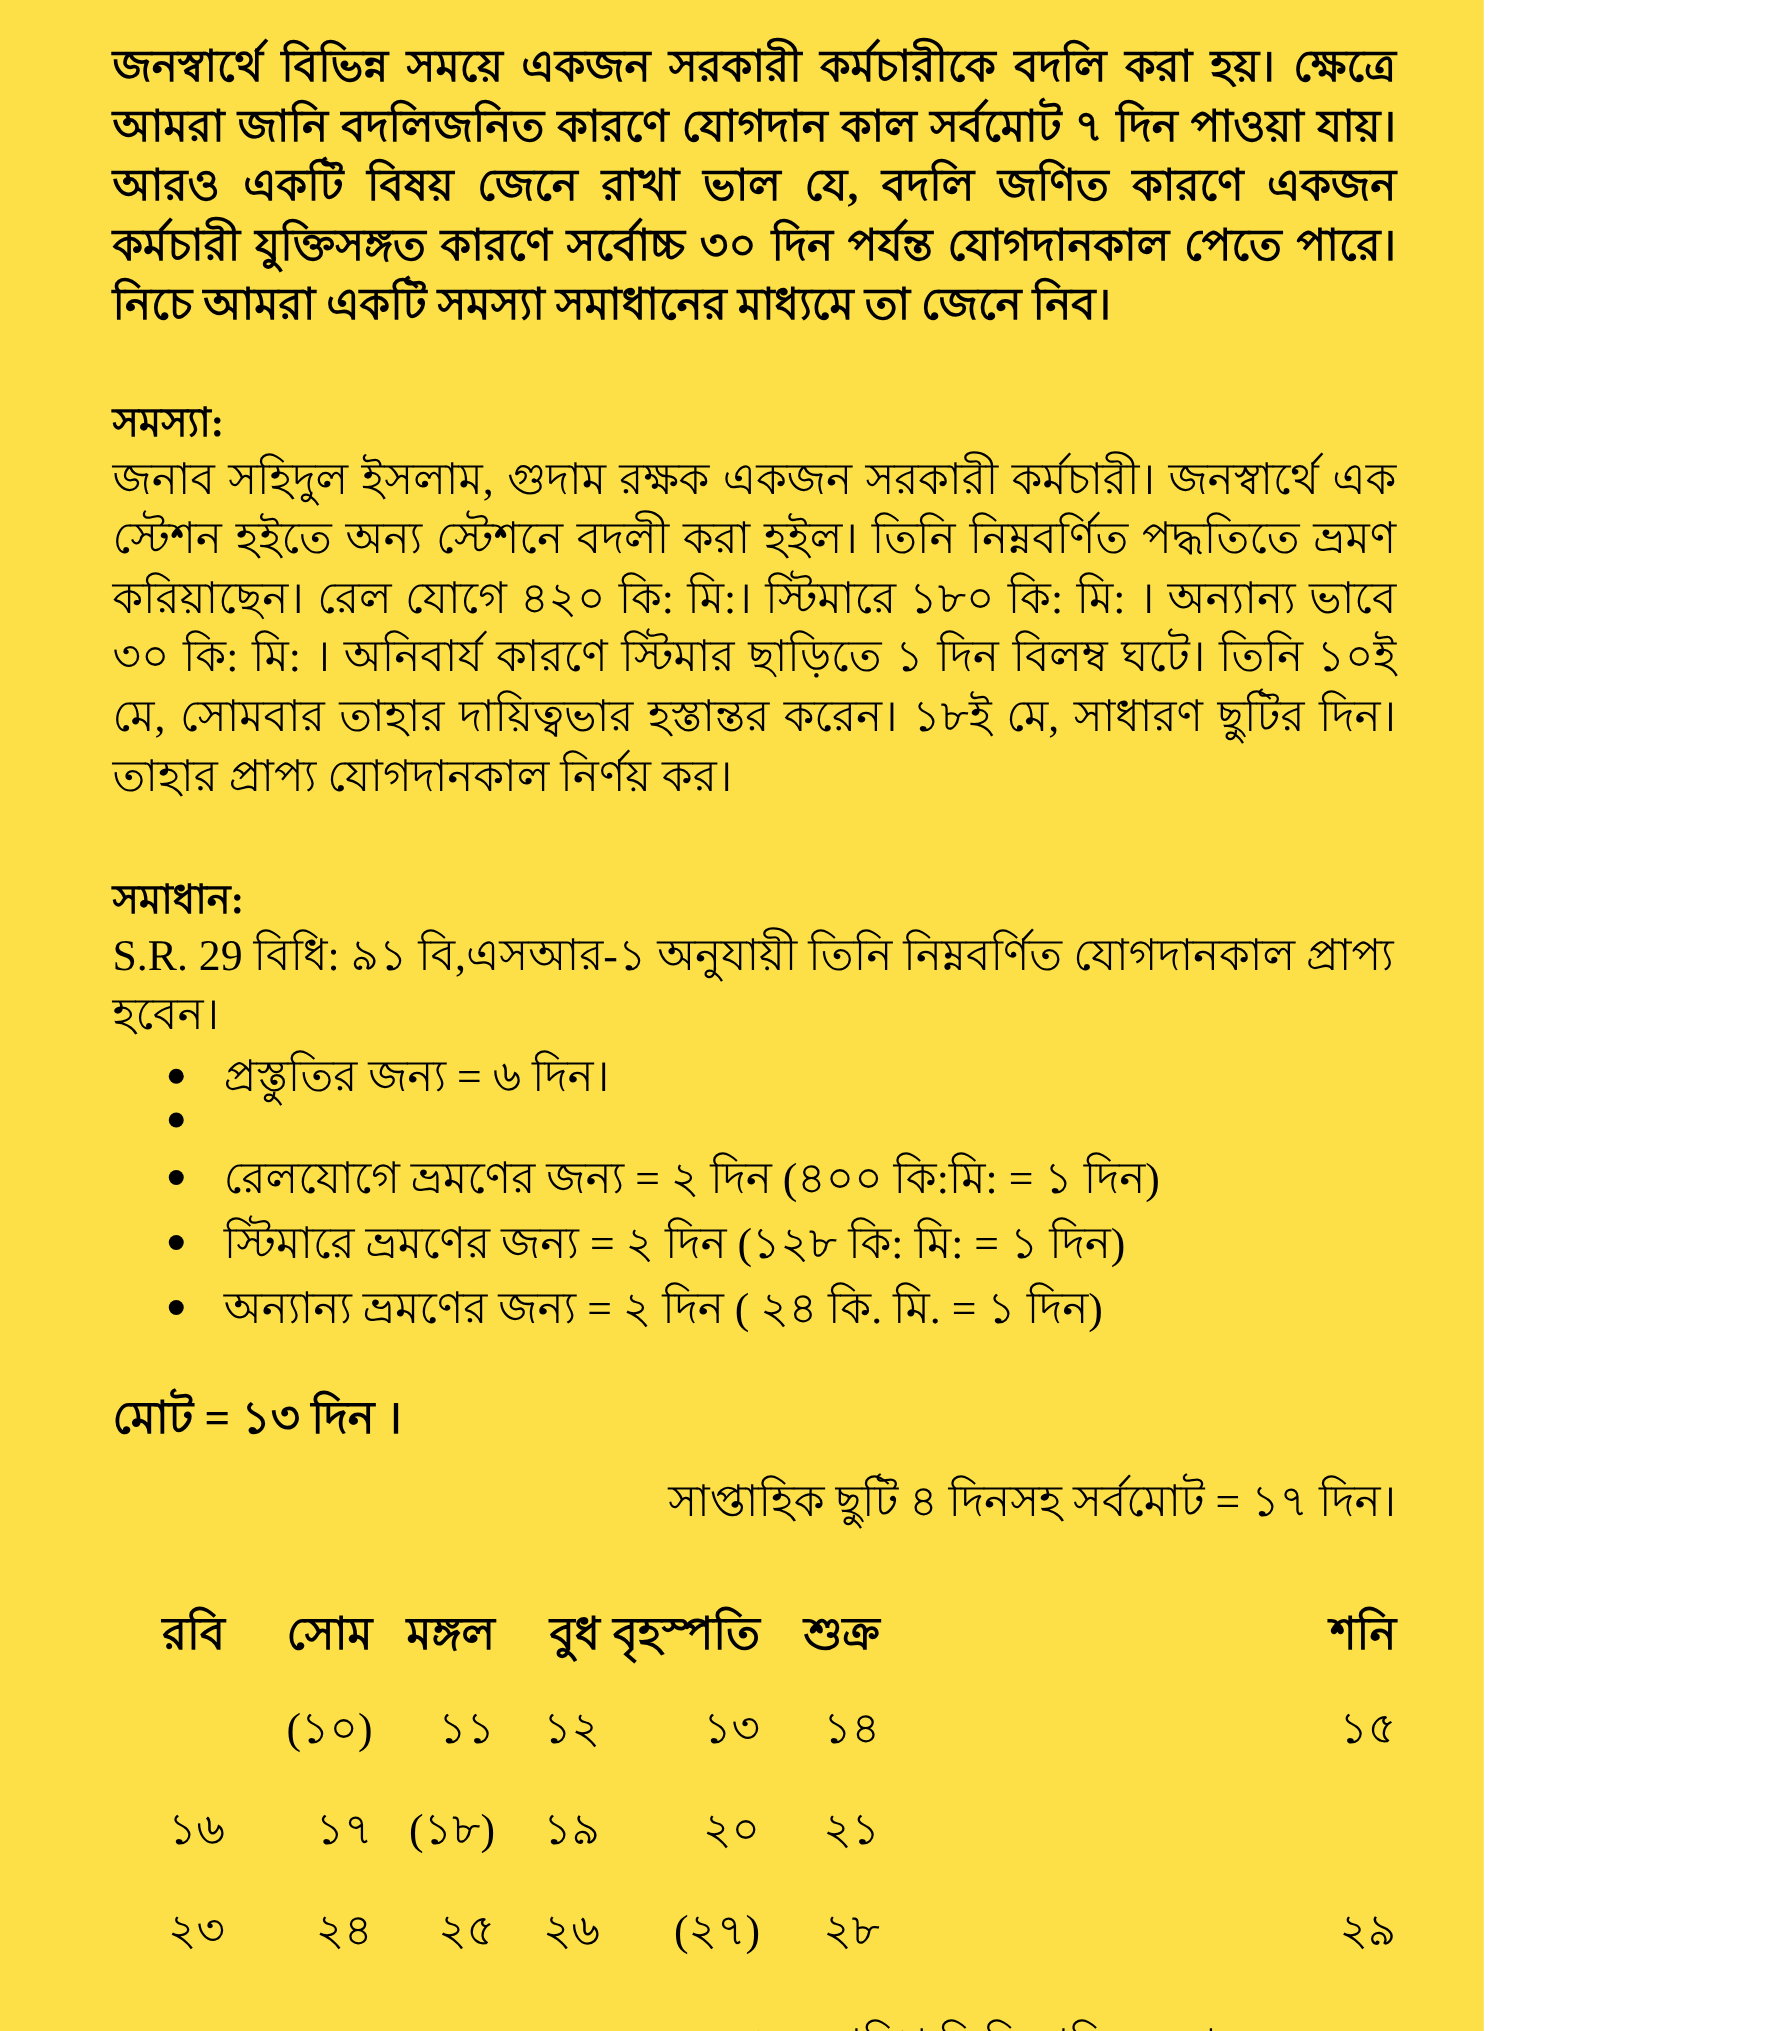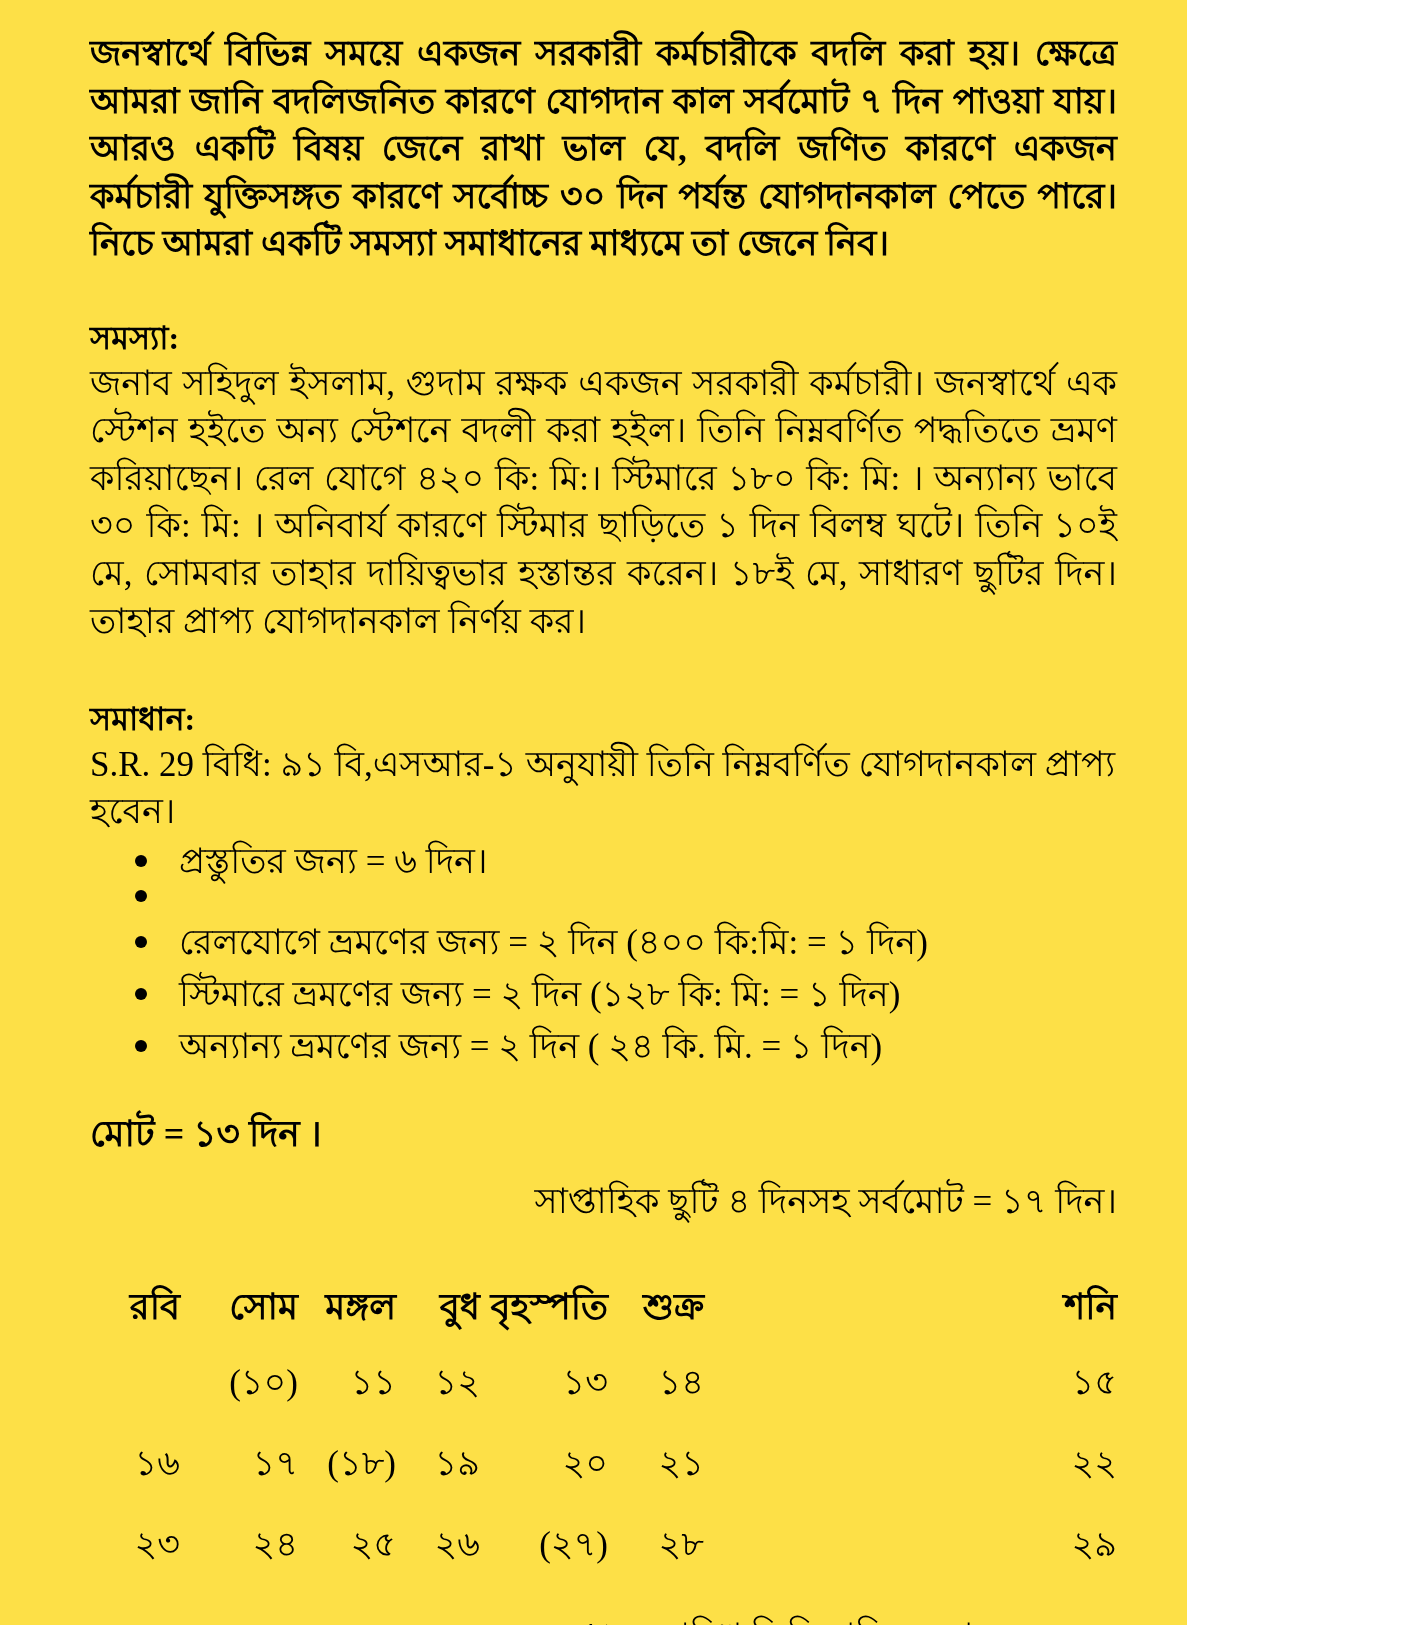--- a/index.html
+++ b/index.html
@@ -161,21 +161,20 @@
       <span class="cal-cell">১৪</span>
       <span class="cal-cell">১৫</span>
     </div>
     <div class="cal-row">
       <span class="cal-cell">১৬</span>
       <span class="cal-cell">১৭</span>
       <span class="cal-cell">(১৮)</span>
       <span class="cal-cell">১৯</span>
       <span class="cal-cell">২০</span>
       <span class="cal-cell">২১</span>
-      <span class="cal-cell">২২</span>
     </div>
     <div class="cal-row">
       <span class="cal-cell">২৩</span>
       <span class="cal-cell">২৪</span>
       <span class="cal-cell">২৫</span>
       <span class="cal-cell">২৬</span>
       <span class="cal-cell">(২৭)</span>
       <span class="cal-cell">২৮</span>
       <span class="cal-cell">২৯</span>
     </div>

